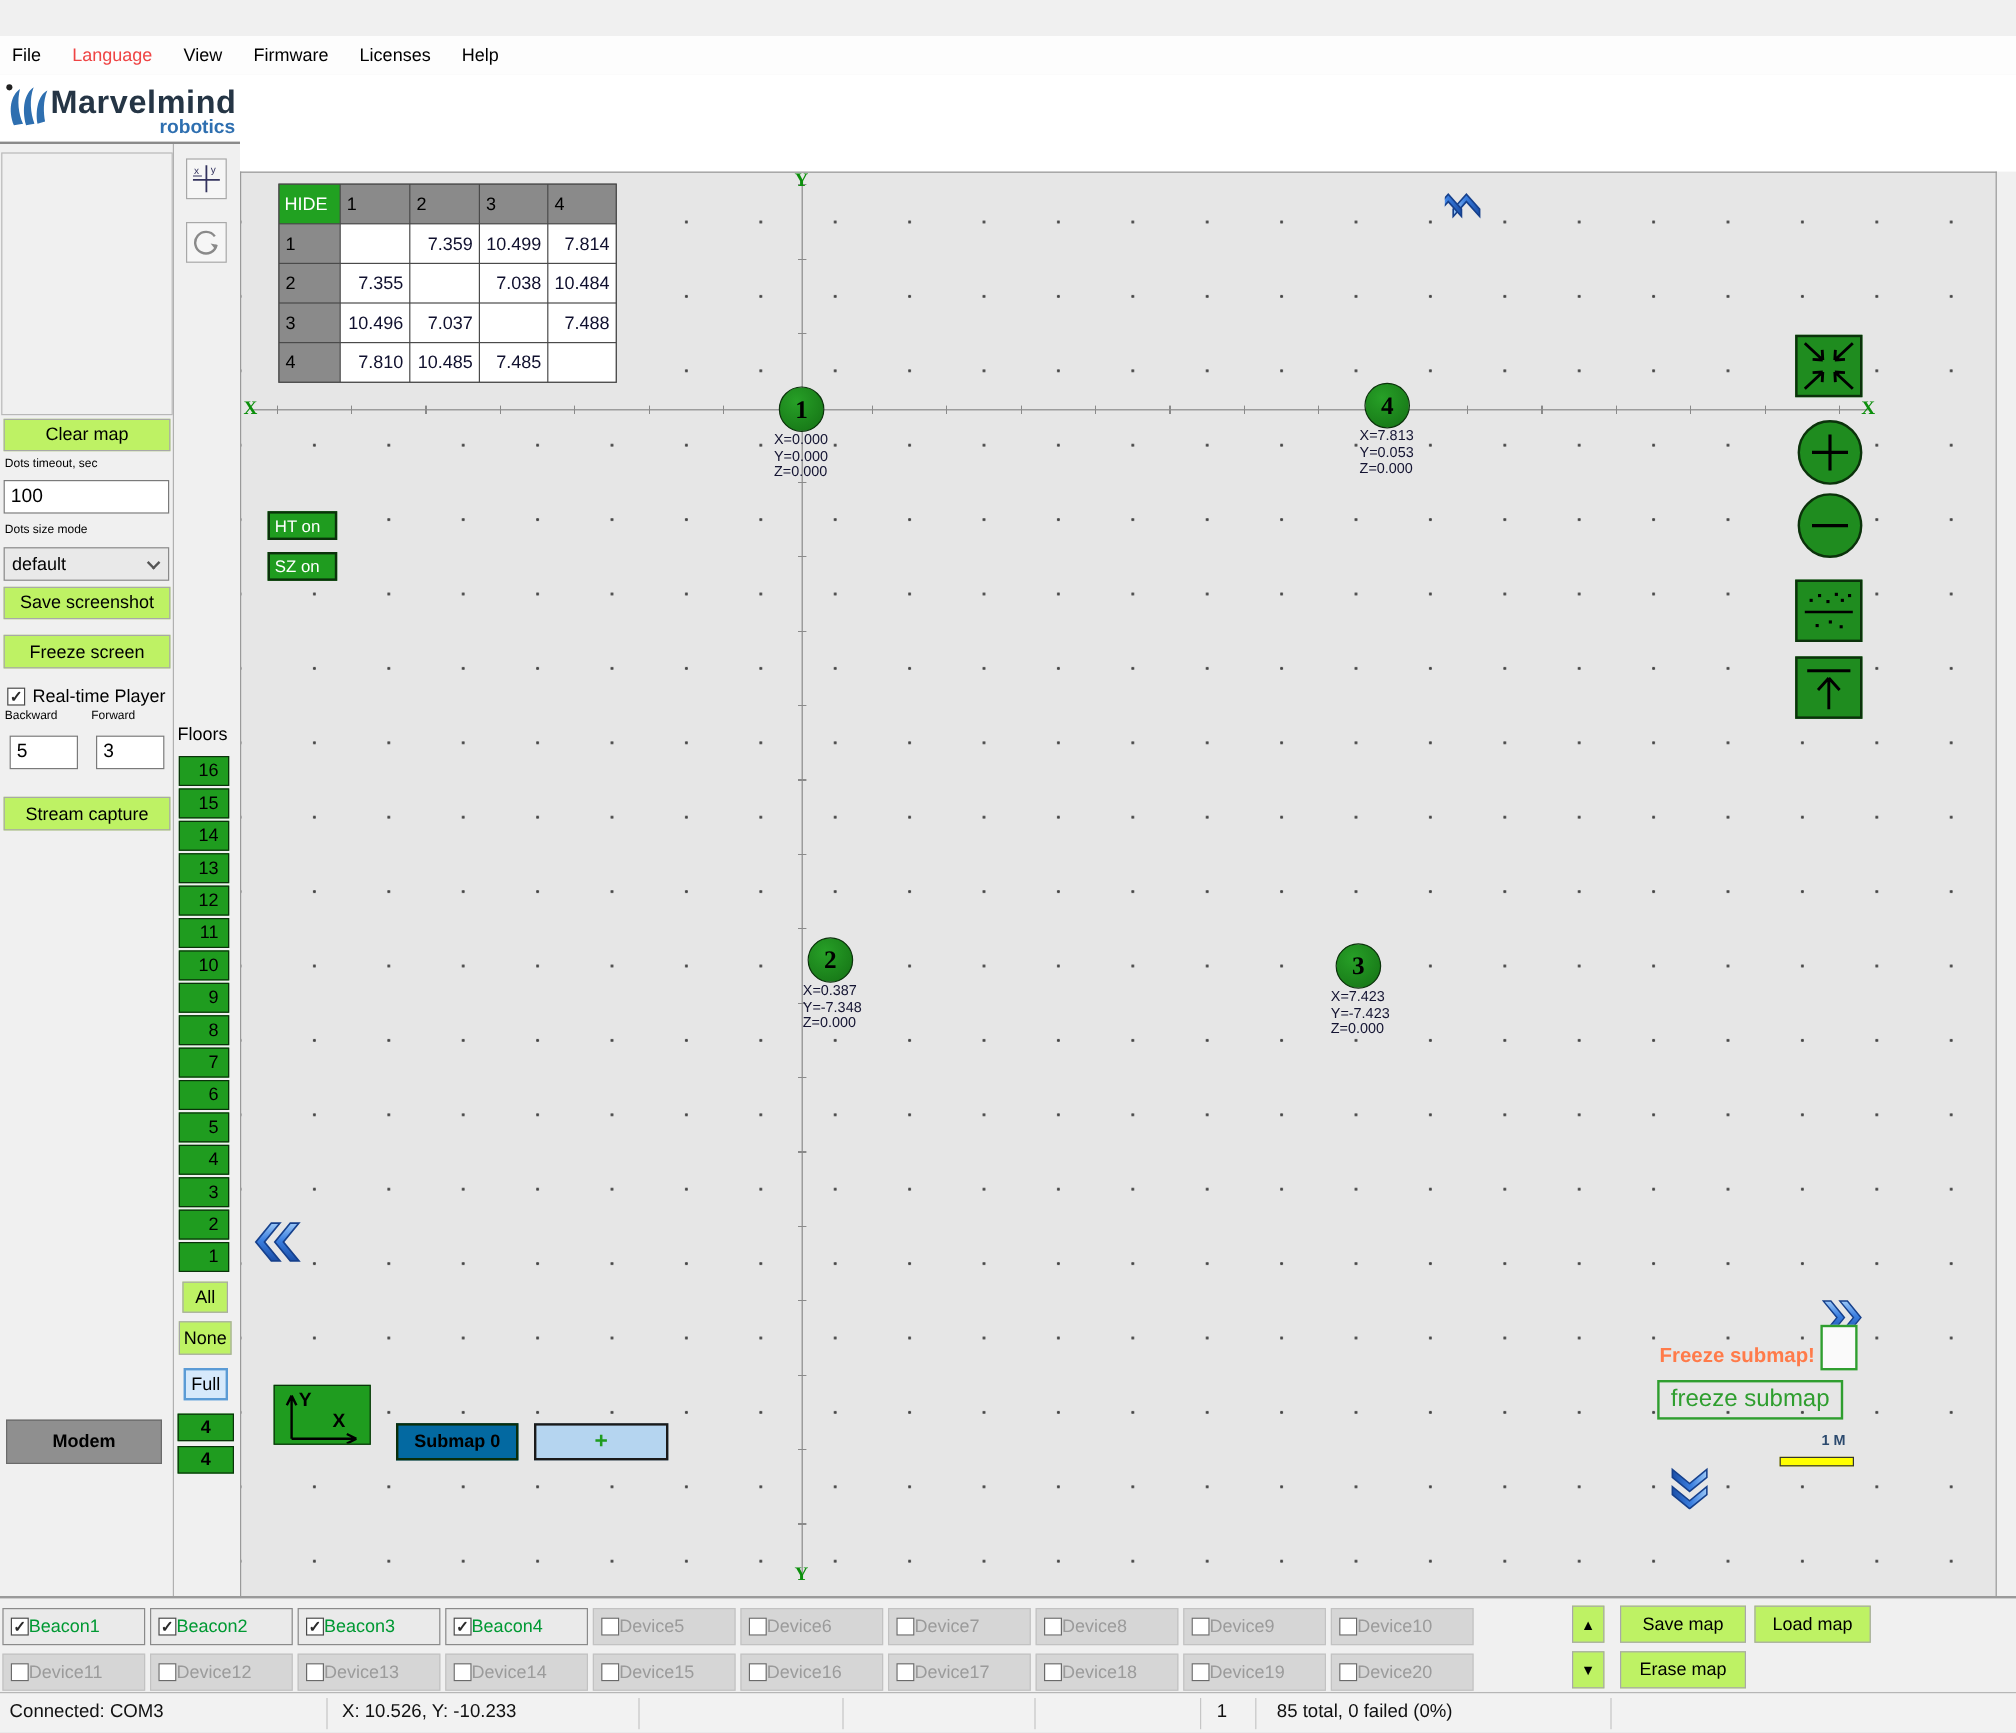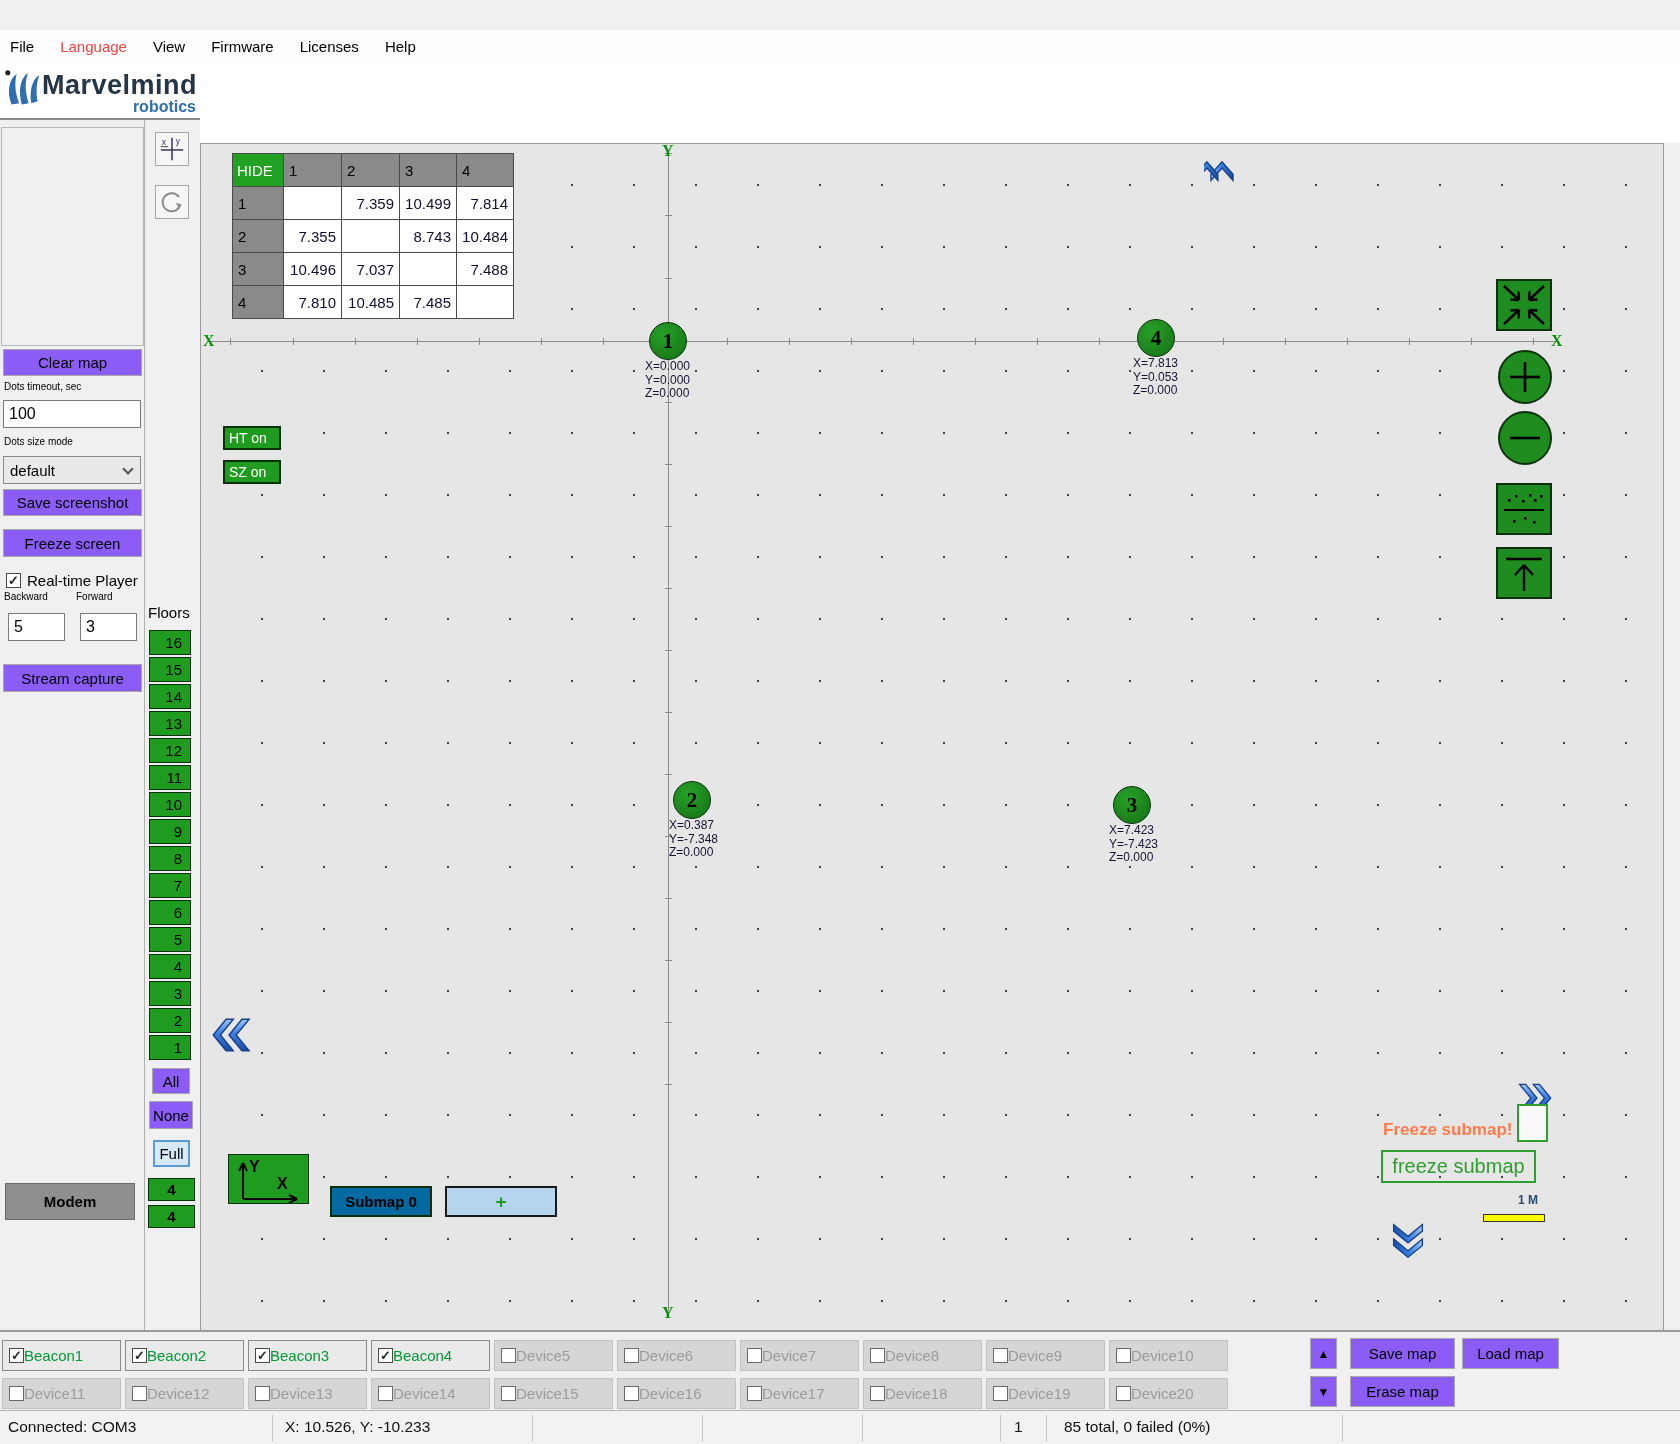--- a/index.html
+++ b/index.html
@@ -60,21 +60,21 @@
     color:#fff; font-size:14px; display:flex; align-items:center; padding-left:4px; }
 
   
   .beacon { position:absolute; width:38px; height:38px; border-radius:50%;
     background:radial-gradient(circle at 38% 32%, #27a027, #147014); border:1px solid #0a320a;
     display:flex; align-items:center; justify-content:center;
     font:bold 21px "Liberation Serif", serif; color:#000; }
   .beacon-label { position:absolute; font-size:12px; line-height:13.5px; color:#141432; white-space:pre; }
 
   
-  .btn { position:absolute; background:#8b5cf6; border:1px solid #a8a8a8; font-size:15px; color:#000;
+  .btn { position:absolute; background:#bef264; border:1px solid #a8a8a8; font-size:15px; color:#000;
     display:flex; align-items:center; justify-content:center; cursor:default; }
   .lbl { position:absolute; font-size:10px; color:#000; white-space:nowrap; }
   .input { position:absolute; background:#fff; border:1px solid #7a7a7a; font-size:16px; color:#000;
     display:flex; align-items:center; padding-left:5px; }
   .select { position:absolute; background:#e9e9e9; border:1px solid #8a8a8a; font-size:15px;
     display:flex; align-items:center; padding-left:6px; }
   .select .chev { position:absolute; right:8px; top:8px; width:8px; height:8px;
     border-right:2px solid #555; border-bottom:2px solid #555; transform:rotate(45deg); }
   .cb { width:15px; height:15px; background:#fff; border:1px solid #4a4a4a; display:flex;
     align-items:center; justify-content:center; font-size:13px; font-weight:bold; color:#2a2a2a; flex:none; }
@@ -246,21 +246,21 @@
         <div class="dt-cell hd">3</div>
         <div class="dt-cell hd">4</div>
         <div class="dt-cell rowhd">1</div>
         <div class="dt-cell val"></div>
         <div class="dt-cell val">7.359</div>
         <div class="dt-cell val">10.499</div>
         <div class="dt-cell val">7.814</div>
         <div class="dt-cell rowhd">2</div>
         <div class="dt-cell val">7.355</div>
         <div class="dt-cell val"></div>
-        <div class="dt-cell val">8.743</div>
+        <div class="dt-cell val">7.038</div>
         <div class="dt-cell val">10.484</div>
         <div class="dt-cell rowhd">3</div>
         <div class="dt-cell val">10.496</div>
         <div class="dt-cell val">7.037</div>
         <div class="dt-cell val"></div>
         <div class="dt-cell val">7.488</div>
         <div class="dt-cell rowhd">4</div>
         <div class="dt-cell val">7.810</div>
         <div class="dt-cell val">10.485</div>
         <div class="dt-cell val">7.485</div>

